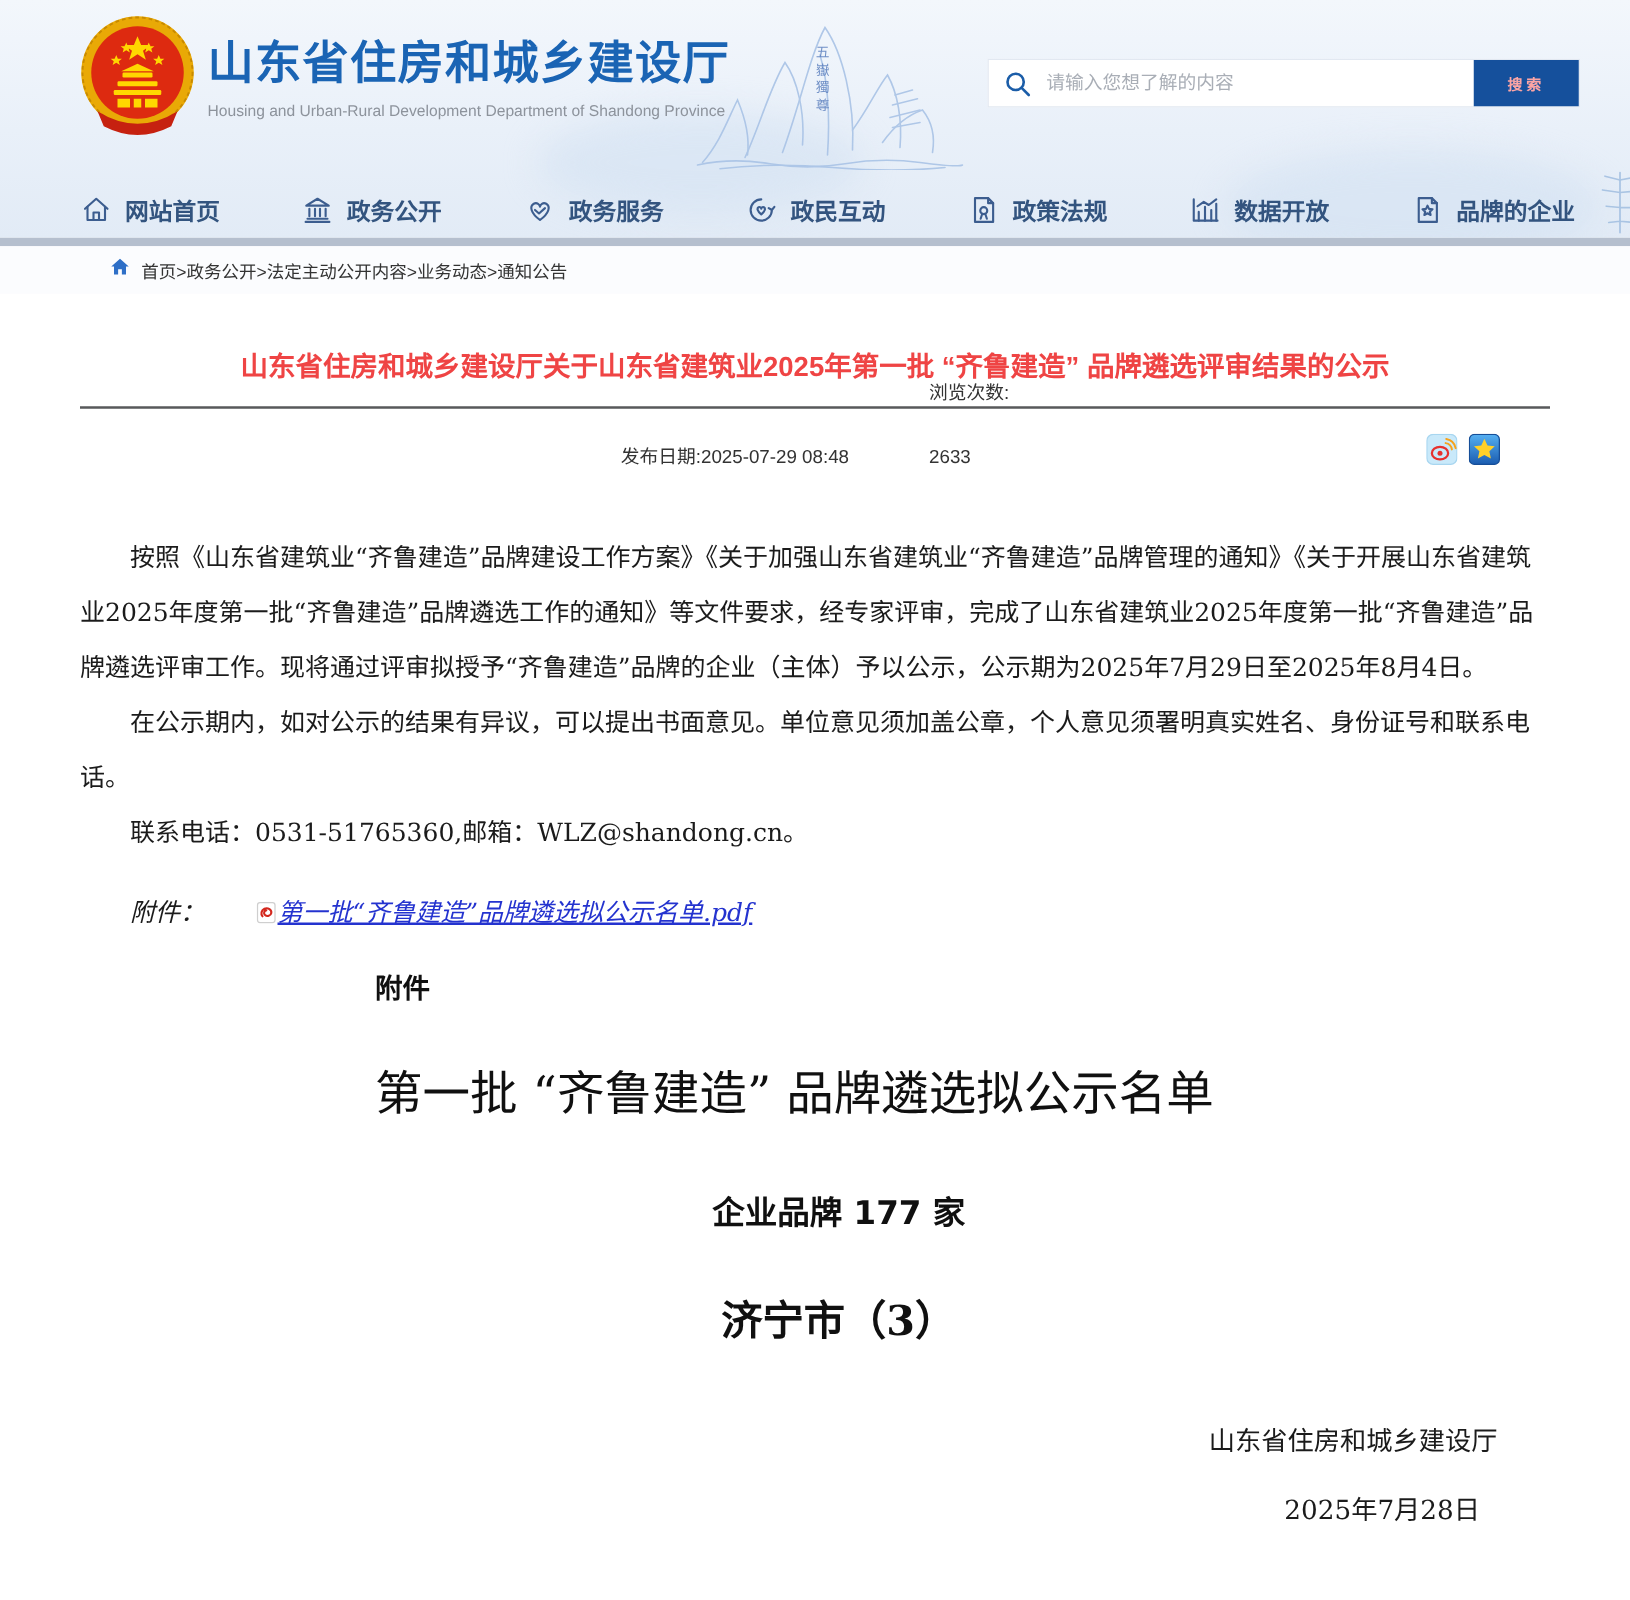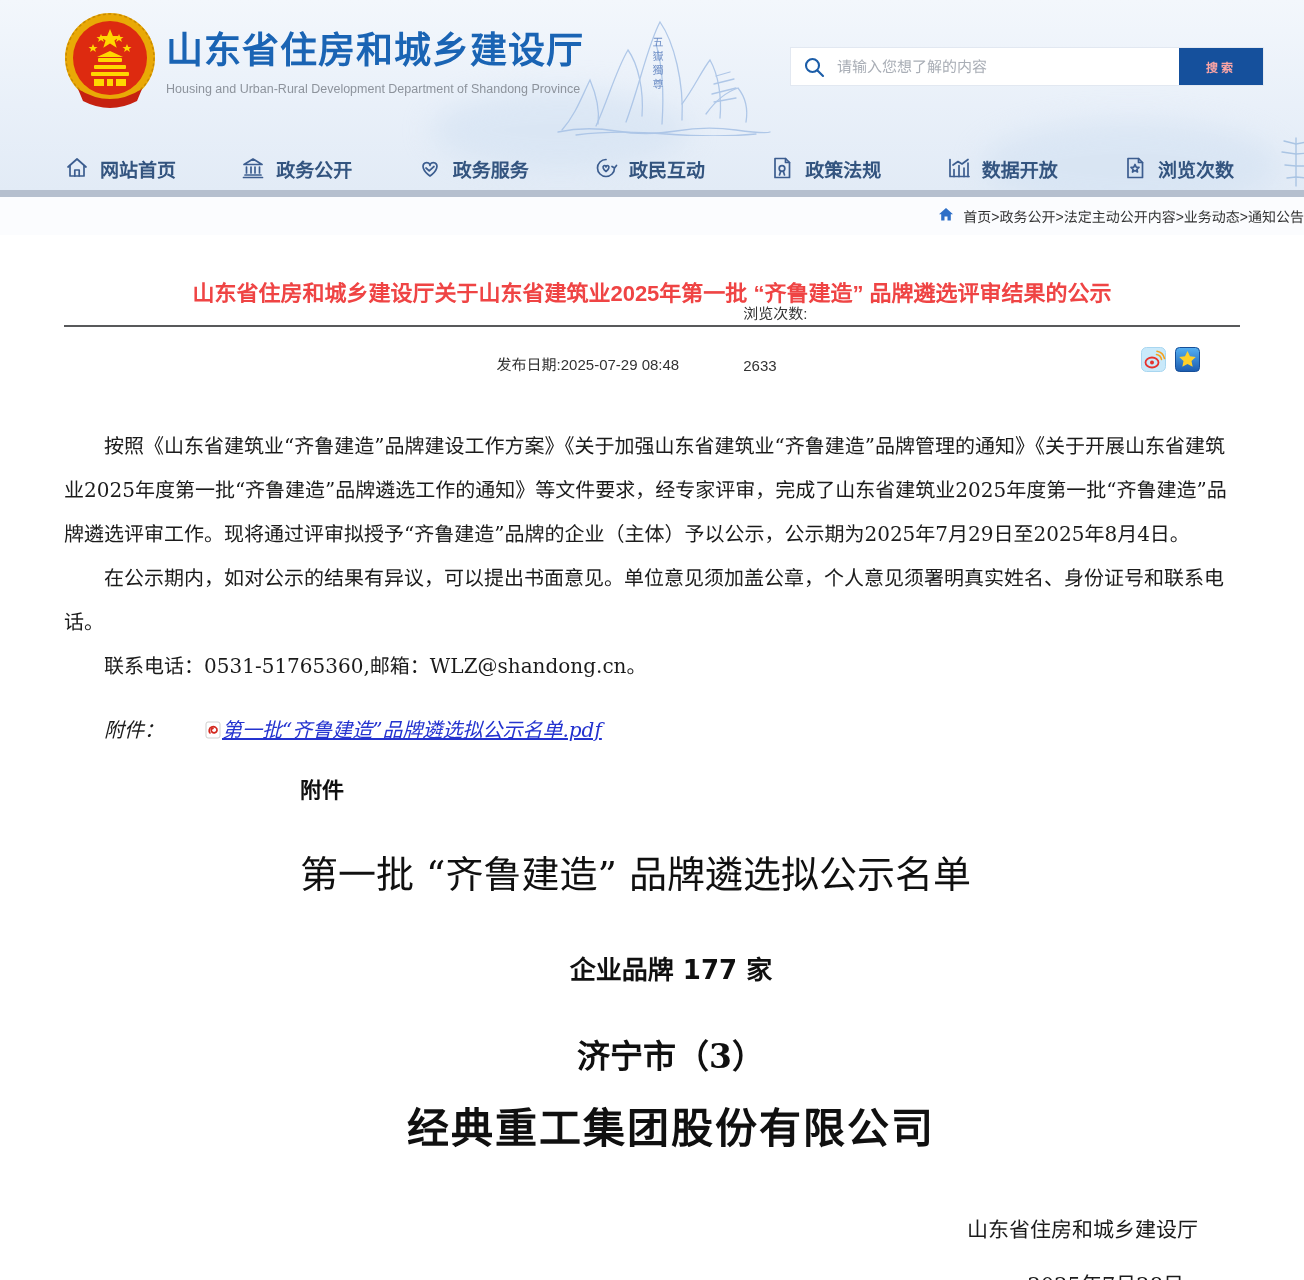--- a/index.html
+++ b/index.html
@@ -23,30 +23,30 @@
 
   .search-bar { position:absolute; left:790px; top:47px; width:474px; height:39px; display:flex;
     background:#fff; border:1px solid #e2e8f1; }
   .search-icon-wrap { width:46px; display:flex; align-items:center; justify-content:center; }
   .search-input { flex:1; border:none; outline:none; font-size:15px; color:#333; background:transparent; }
   .search-input::placeholder { color:#a9aeb6; }
   .search-btn { width:84px; border:none; background:#15509c; color:#fca5a5; font-weight:700;
     font-size:12px; letter-spacing:3px; cursor:pointer; font-family:inherit; }
 
   .main-nav { position:absolute; left:0; top:146px; width:100%; height:44px; display:flex;
-    align-items:center; justify-content:space-between; padding:0 70px 0 64px;gap:44px; }
+    align-items:center; justify-content:space-between; padding:0 44px 0 64px;gap:44px; }
   .nav-item { display:flex; align-items:center; gap:10px; cursor:pointer; }
   .nav-item .label { font-weight:700; font-size:19px; color:#33547f; }
   .nav-item svg { display:block; }
 
   .divider-bar { height:7px; background:#b5bfce; }
 
   
   .breadcrumb-bar { height:38px; background:#fbfcfe; display:flex; align-items:center;
-    padding-left:24px; gap:9px;justify-content:flex-end; }
+    padding-left:88px; gap:9px; }
   .breadcrumb-text { font-size:14px; color:#333; cursor:pointer; }
 
   
   .content { padding:0 64px; position:relative; }
   .article-title { margin-top:44px; text-align:center; font-weight:700; font-size:22px;
     line-height:1.4; color:#ef4444; }
   .title-rule { margin-top:15px; border:none; border-top:2px solid #58595b; }
   .meta-row { position:relative; margin-top:17px; height:30px; display:flex; align-items:flex-end;
     justify-content:center; gap:64px; font-size:15px; color:#333; }
   .views-group { display:flex; gap:34px;flex-direction:column; }
@@ -209,21 +209,21 @@
         <span class="label">数据开放</span>
       </div>
       <div class="nav-item">
         <span>
           <svg width="26" height="26" viewBox="0 0 26 26" fill="none" stroke="#3c5d8f" stroke-width="1.7" stroke-linecap="round" stroke-linejoin="round">
             <path d="M6 3.5 H16.5 L20.5 7.5 V22.5 H6 Z"></path>
               <path d="M16.5 3.5 V7.5 H20.5"></path>
             <path d="M13 9.5 L14.2 12.1 L17 12.4 L14.9 14.3 L15.5 17 L13 15.6 L10.5 17 L11.1 14.3 L9 12.4 L11.8 12.1 Z"></path>
           </svg>
           </span>
-        <span class="label">浏览次数</span>
+        <span class="label">品牌的企业</span>
       </div>
     </nav>
   </header>
 
   <div class="divider-bar"></div>
 
   <div class="breadcrumb-bar">
     <span>
       <svg width="16" height="15" viewBox="0 0 16 15" fill="#2e6fc7">
         <path d="M8 1 L15 7.2 H12.8 V13.5 H9.5 V9.4 H6.5 V13.5 H3.2 V7.2 H1 Z"></path>
@@ -274,21 +274,20 @@
             <rect x="1" y="1" width="14" height="16" rx="2" fill="#fff" stroke="#cfcfcf"></rect>
             <path d="M5 12 C3.5 10.5 4 7 6.5 6 C9.5 4.8 12.5 7 12 9.5 C11.6 11.6 8.8 12.6 7 11 C5.6 9.7 6.3 7.5 8 7.3" fill="none" stroke="#d3281e" stroke-width="1.7" stroke-linecap="round"></path>
           </svg></span><span class="attach-link">第一批“齐鲁建造”品牌遴选拟公示名单.pdf</span>
     </div>
 
     <section class="doc-preview">
       <div class="doc-label">附件</div>
       <div class="doc-title">第一批 “齐鲁建造” 品牌遴选拟公示名单</div>
       <div class="doc-count">企业品牌 177 家</div>
       <div class="doc-city">济宁市（3）</div>
-      <div class="doc-company">经典重工集团股份有限公司</div>
     </section>
 
     <div class="signature">
       <div class="sig-org">山东省住房和城乡建设厅</div>
       <div class="sig-date">2025年7月28日</div>
     </div>
 
   </main>
 </div>
 

